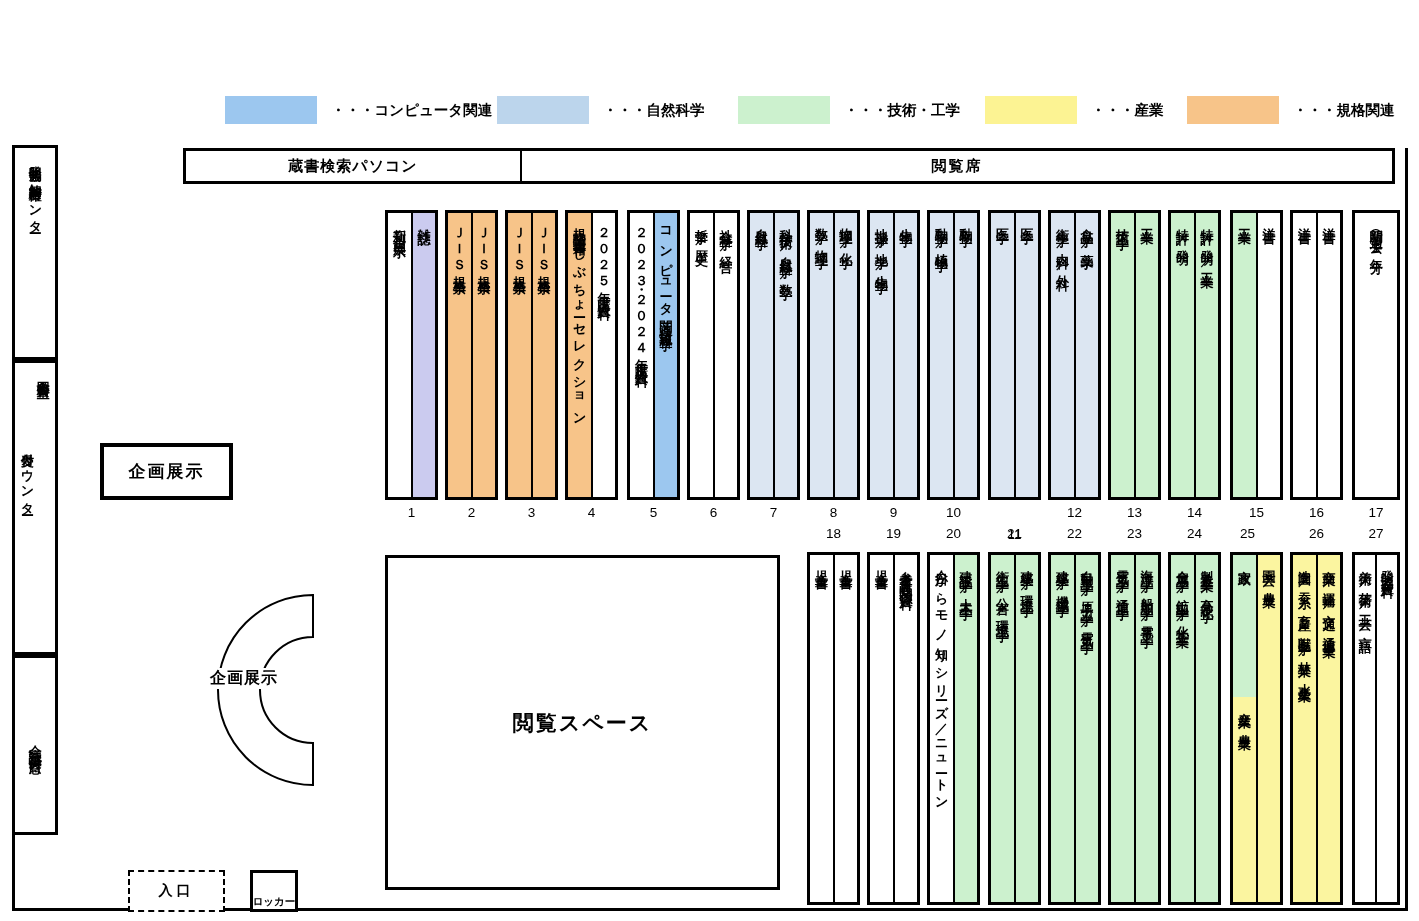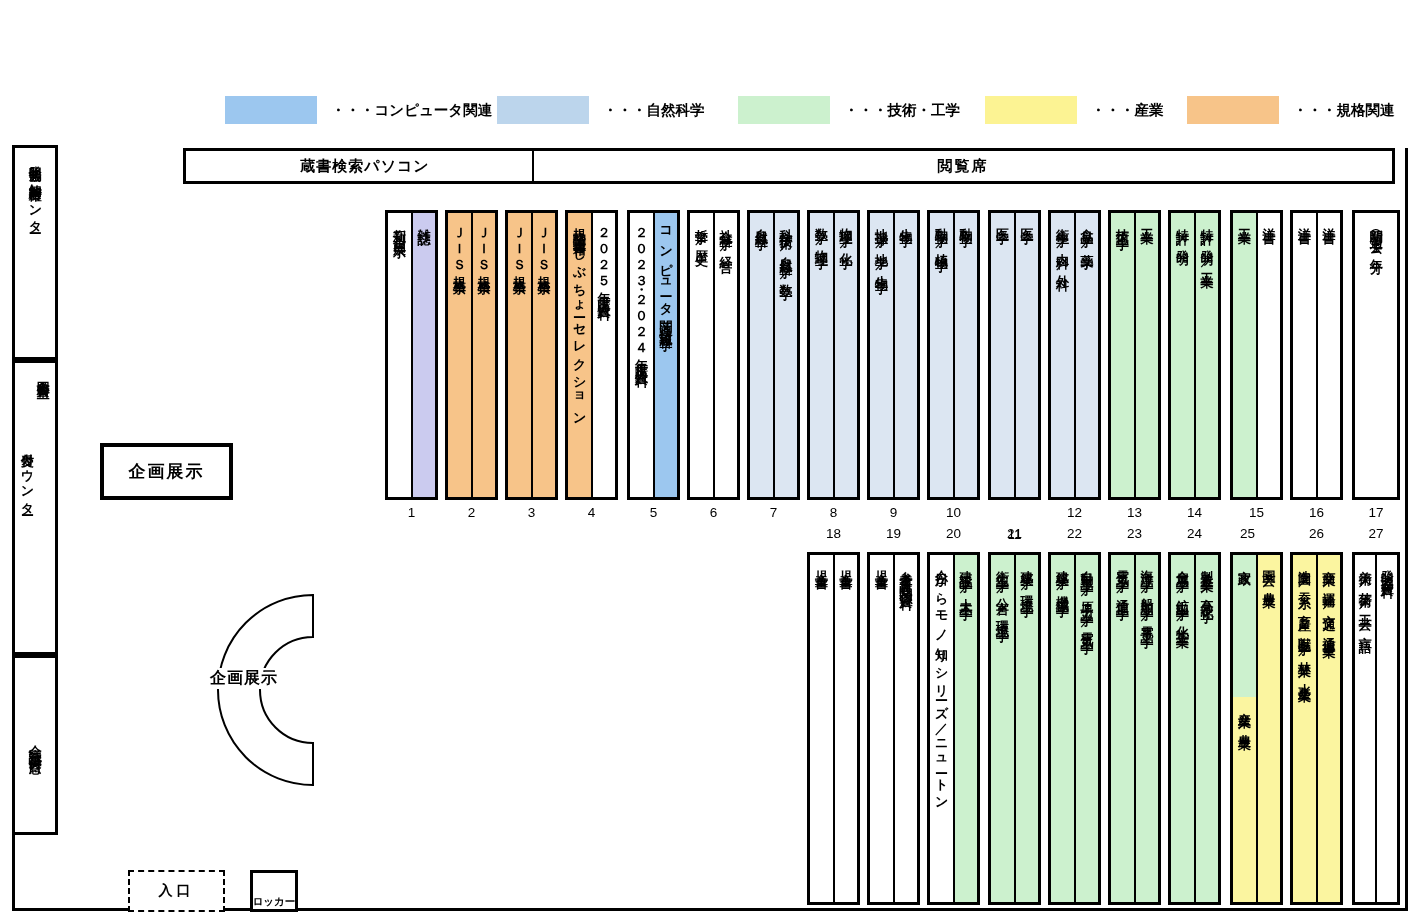--- a/index.html
+++ b/index.html
@@ -21,21 +21,21 @@
   .side-text{font-size:13px;font-weight:600;letter-spacing:1px;padding-top:8px;}
   #side2{gap:2px;}
   #side2 .colL{padding-top:80px;}
   #side2 .colR{padding-top:8px;}
   #side3{align-items:center;}
   #side3 .side-text{padding-top:0;letter-spacing:3px;}
   
   #top-bar{position:absolute;left:183px;top:148px;width:1212px;height:36px;border:3px solid #000;
            box-sizing:border-box;display:flex;background:#fff;}
   .tb-a{width:334px;border-right:2px solid #000;display:flex;align-items:center;justify-content:center;
-        font-size:15px;font-weight:600;letter-spacing:1px;padding-left:12px;}
+        font-size:15px;font-weight:600;letter-spacing:1px;}
   .tb-b{flex:1;display:flex;align-items:center;justify-content:center;font-size:15px;font-weight:600;letter-spacing:2px;}
   
   .shelf{position:absolute;border:3px solid #000;box-sizing:border-box;display:flex;background:#fff;}
   .shelf-col{flex:1;display:flex;justify-content:center;align-items:flex-start;overflow:hidden;}
   .shelf-col + .shelf-col{border-left:2px solid #000;}
   .shelf-col.split{flex-direction:column;align-items:stretch;}
   .shelf-seg{display:flex;justify-content:center;align-items:flex-start;overflow:hidden;}
   .shelf-label{font-size:13px;font-weight:600;letter-spacing:3px;padding-top:5px;}
   .shelf-no{position:absolute;height:20px;line-height:20px;text-align:center;font-size:13.5px;}
   
@@ -110,20 +110,23 @@
 
   <div id="plan-box">
     <span>企画展示</span>
   </div>
 
   <svg id="arc-svg" width="112" height="208" viewBox="0 0 112 208">
     <path d="M103,7 A95,95 0 0 0 103,197 L103,155 A53,53 0 0 1 103,49 Z" fill="#ffffff" stroke="#000000" stroke-width="2"></path>
   </svg>
   <div id="arc-label">企画展示</div>
 
+  <div id="reading">
+    <span>閲覧スペース</span>
+  </div>
 
   <div id="entrance">
     <span>入口</span>
   </div>
   <div id="locker">
     <span>ロッカー</span>
   </div>
 
   <div id="shelves">
       <div class="shelf" style="left: 385px; top: 210px; width: 53px; height: 290px;">

